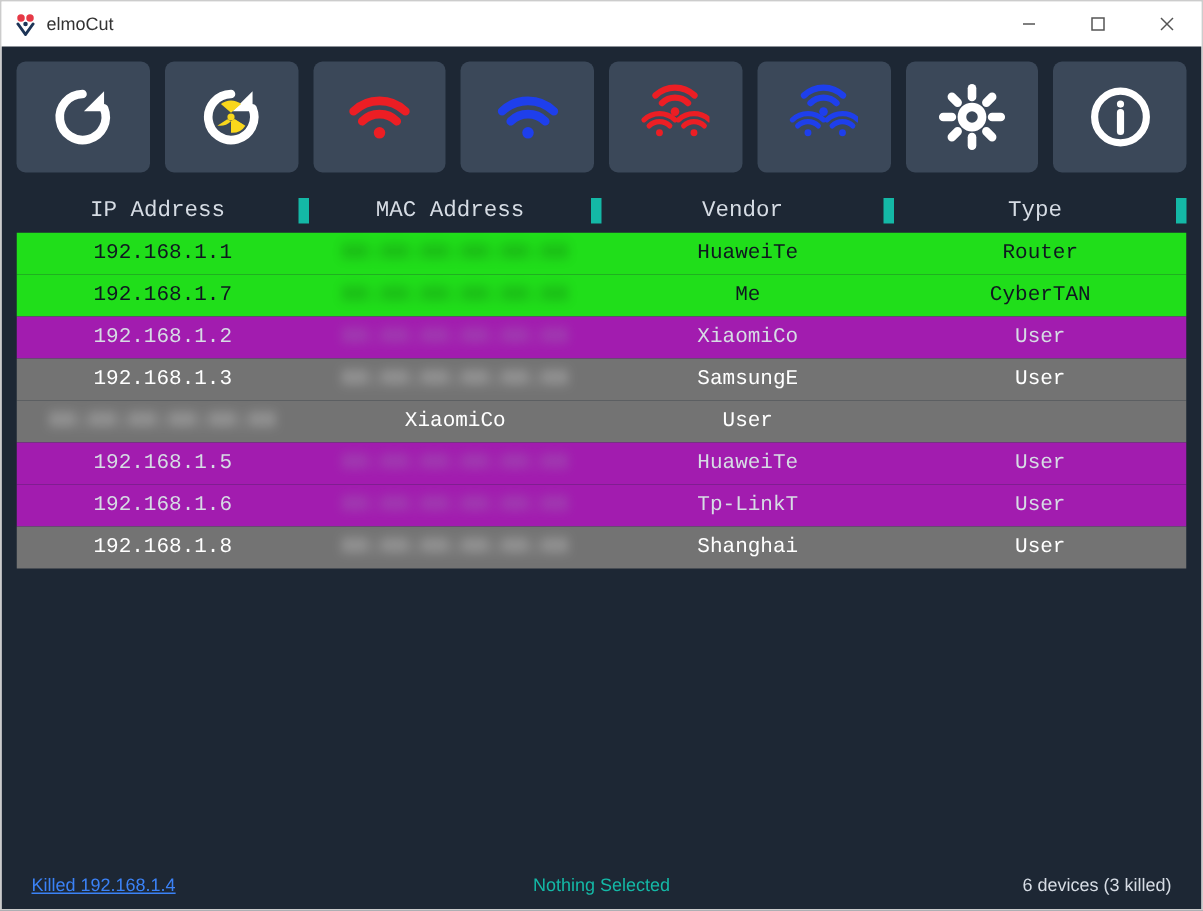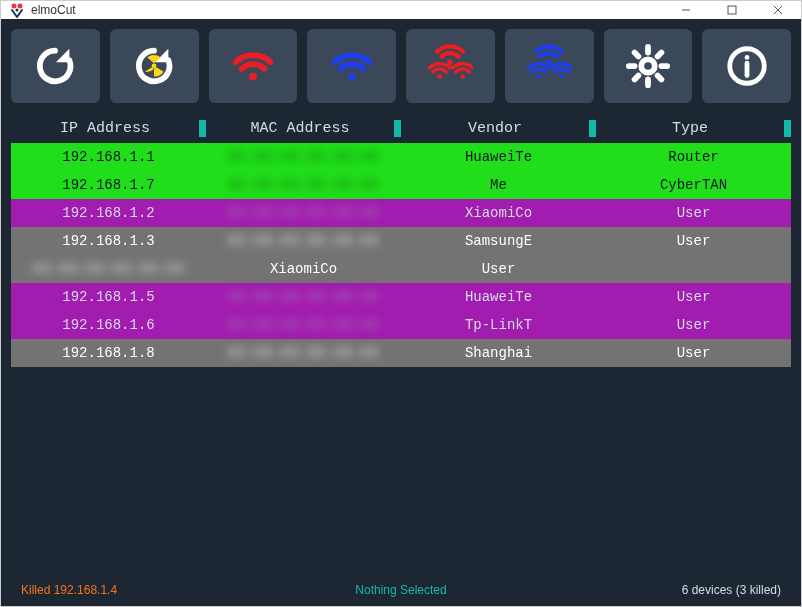--- a/index.html
+++ b/index.html
@@ -8,21 +8,21 @@
     background: #fff;
     width: 802px;
     height: 607px;
     overflow: hidden;
     display: flex;
     flex-direction: column;
     border: 1px solid #ccc;
   }
   
   .titlebar {
-    height: 18px;
+    height: 30px;
     background: #fff;
     display: flex;
     align-items: center;
     justify-content: space-between;
     padding: 0 0 0 8px;
     color: #333;
     font-family: "Segoe UI", Arial, sans-serif;
     font-size: 12px;
   }
   .titlebar-left { display: flex; align-items: center; gap: 6px; }
@@ -108,21 +108,21 @@
   .statusbar {
     height: 26px;
     display: flex;
     align-items: center;
     justify-content: space-between;
     font-family: "Segoe UI", Arial, sans-serif;
     font-size: 12px;
     padding: 0 10px 6px 10px;
     color: #d6dce4;
   }
-  .statusbar .left { color: #f97316; }
+  .statusbar .left { color: #3b82f6; text-decoration: underline; }
   .statusbar .center { position: absolute; left: 50%; transform: translateX(-50%); color: #14b8a6; }
   .status-rel { position: relative; }
 </style>
 </head>
 <body>
 
 <div class="titlebar">
   <div class="titlebar-left">
     <span class="app-icon">
       <svg viewBox="0 0 16 16">

